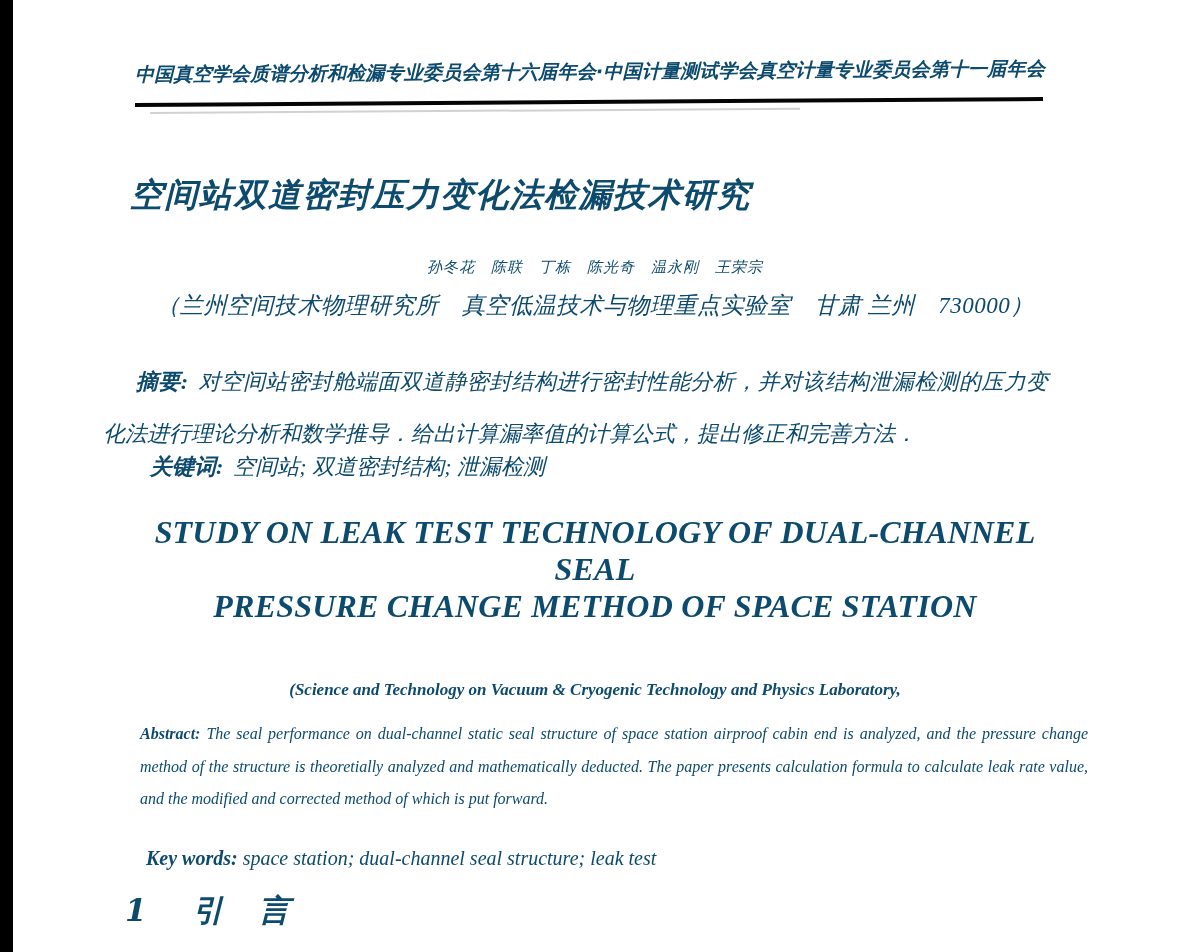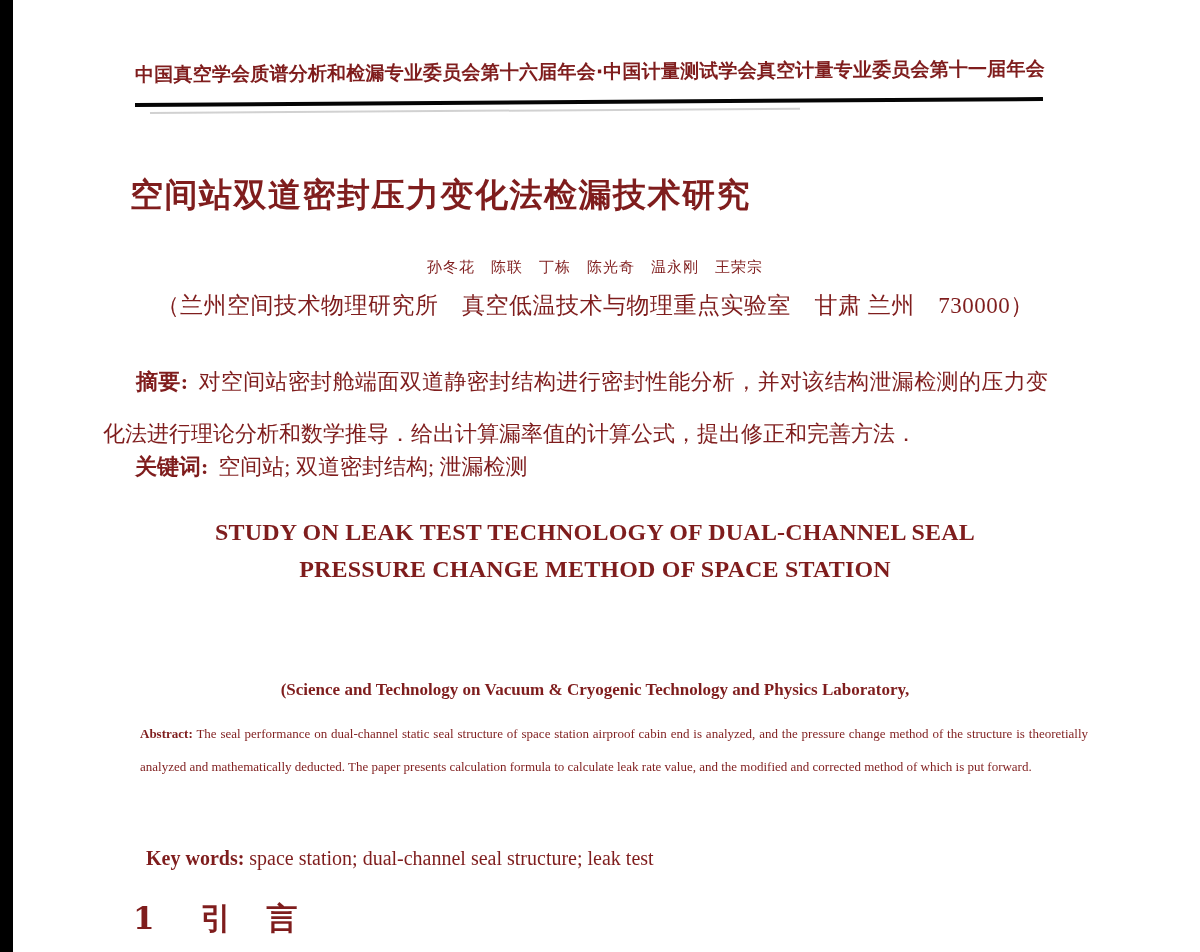--- a/index.html
+++ b/index.html
@@ -2,21 +2,22 @@
 <html><head>
 <meta charset="utf-8">
 <style>
   html,body{margin:0;padding:0;background:#e8e8e8;}
   .page{
     position:relative;
     width:1200px;height:952px;
     background:#ffffff;
     overflow:hidden;
     font-family:"Liberation Serif","DejaVu Serif",serif;
-    color:#7f1d1d;
+    color:#0c4a6e;
+    font-style:italic;
   }
   .scan-edge{
     position:absolute;left:0;top:0;width:13px;height:952px;background:#000;
   }
   
   .conf-header{
     position:absolute;left:135px;top:60px;width:910px;
     text-align:center;
     font-family:"DejaVu Sans","Liberation Sans",sans-serif;
     font-weight:700;font-size:19px;line-height:28px;
@@ -46,49 +47,49 @@
     position:absolute;left:80px;top:290px;width:1030px;
     text-align:center;font-size:23px;letter-spacing:0.5px;white-space:nowrap;font-weight:500;
   }
   .abstract-zh{
     position:absolute;left:103px;top:356px;width:945px;margin:0;
     font-size:22px;line-height:52px;text-align:justify;
     text-indent:33px;font-weight:500;
   }
   .abstract-zh .lbl{font-weight:800;margin-right:10px;}
   .keywords-zh{
-    position:absolute;left:135px;top:452px;width:900px;
+    position:absolute;left:150px;top:452px;width:900px;
     font-size:22px;font-weight:500;
   }
   .keywords-zh .lbl{font-weight:800;margin-right:10px;}
   .title-en{
     position:absolute;left:120px;top:514px;width:950px;margin:0;
-    text-align:center;font-weight:700;font-size:24px;line-height:37px;
+    text-align:center;font-weight:700;font-size:32px;line-height:37px;
     letter-spacing:0.2px;
   }
   .authors-en{
     position:absolute;left:100px;top:621px;width:990px;
     text-align:center;font-weight:700;font-size:17.5px;white-space:nowrap;
   }
   .affil-en{
     position:absolute;left:120px;top:649px;width:950px;
     text-align:center;font-weight:700;font-size:17px;line-height:26px;margin-top:28px;
   }
   .abstract-en{
     position:absolute;left:140px;top:718px;width:948px;margin:0;
-    font-size:13px;line-height:32.5px;text-align:justify;
+    font-size:16px;line-height:32.5px;text-align:justify;
   }
   .abstract-en .lbl{font-weight:700;}
   .keywords-en{
     position:absolute;left:146px;top:847px;width:900px;
     font-size:20px;
   }
   .keywords-en .lbl{font-weight:700;}
   .section-heading{
-    position:absolute;left:125px;top:890px;width:500px;margin:8px;
+    position:absolute;left:125px;top:890px;width:500px;margin:0;
     font-family:"DejaVu Sans","Liberation Sans",sans-serif;
     font-weight:800;font-size:31px;letter-spacing:2px;
   }
   .section-heading .num{
     font-family:"DejaVu Serif","Liberation Serif",serif;
     font-weight:800;margin-right:44px;
   }
 </style>
 </head>
 <body>

